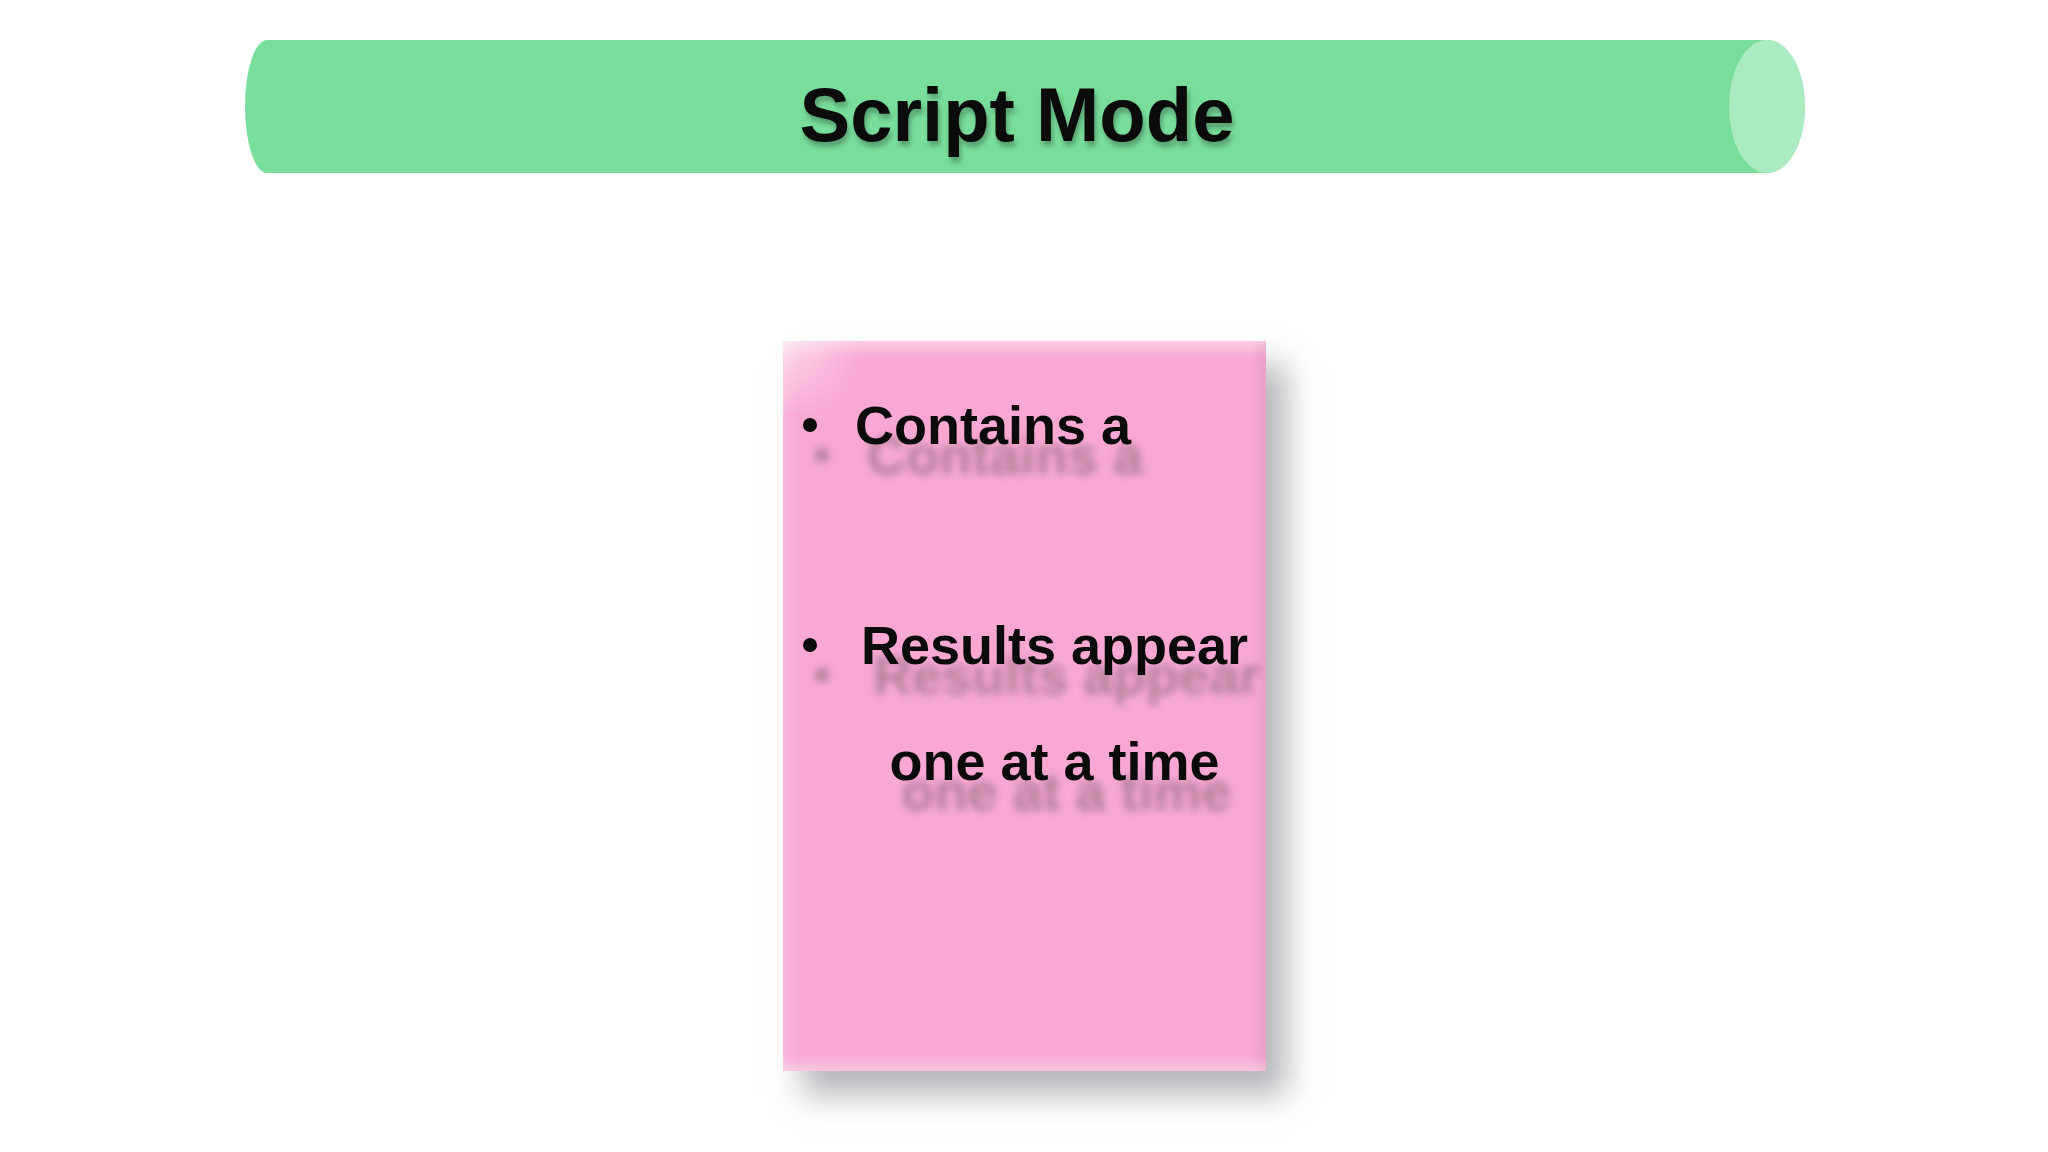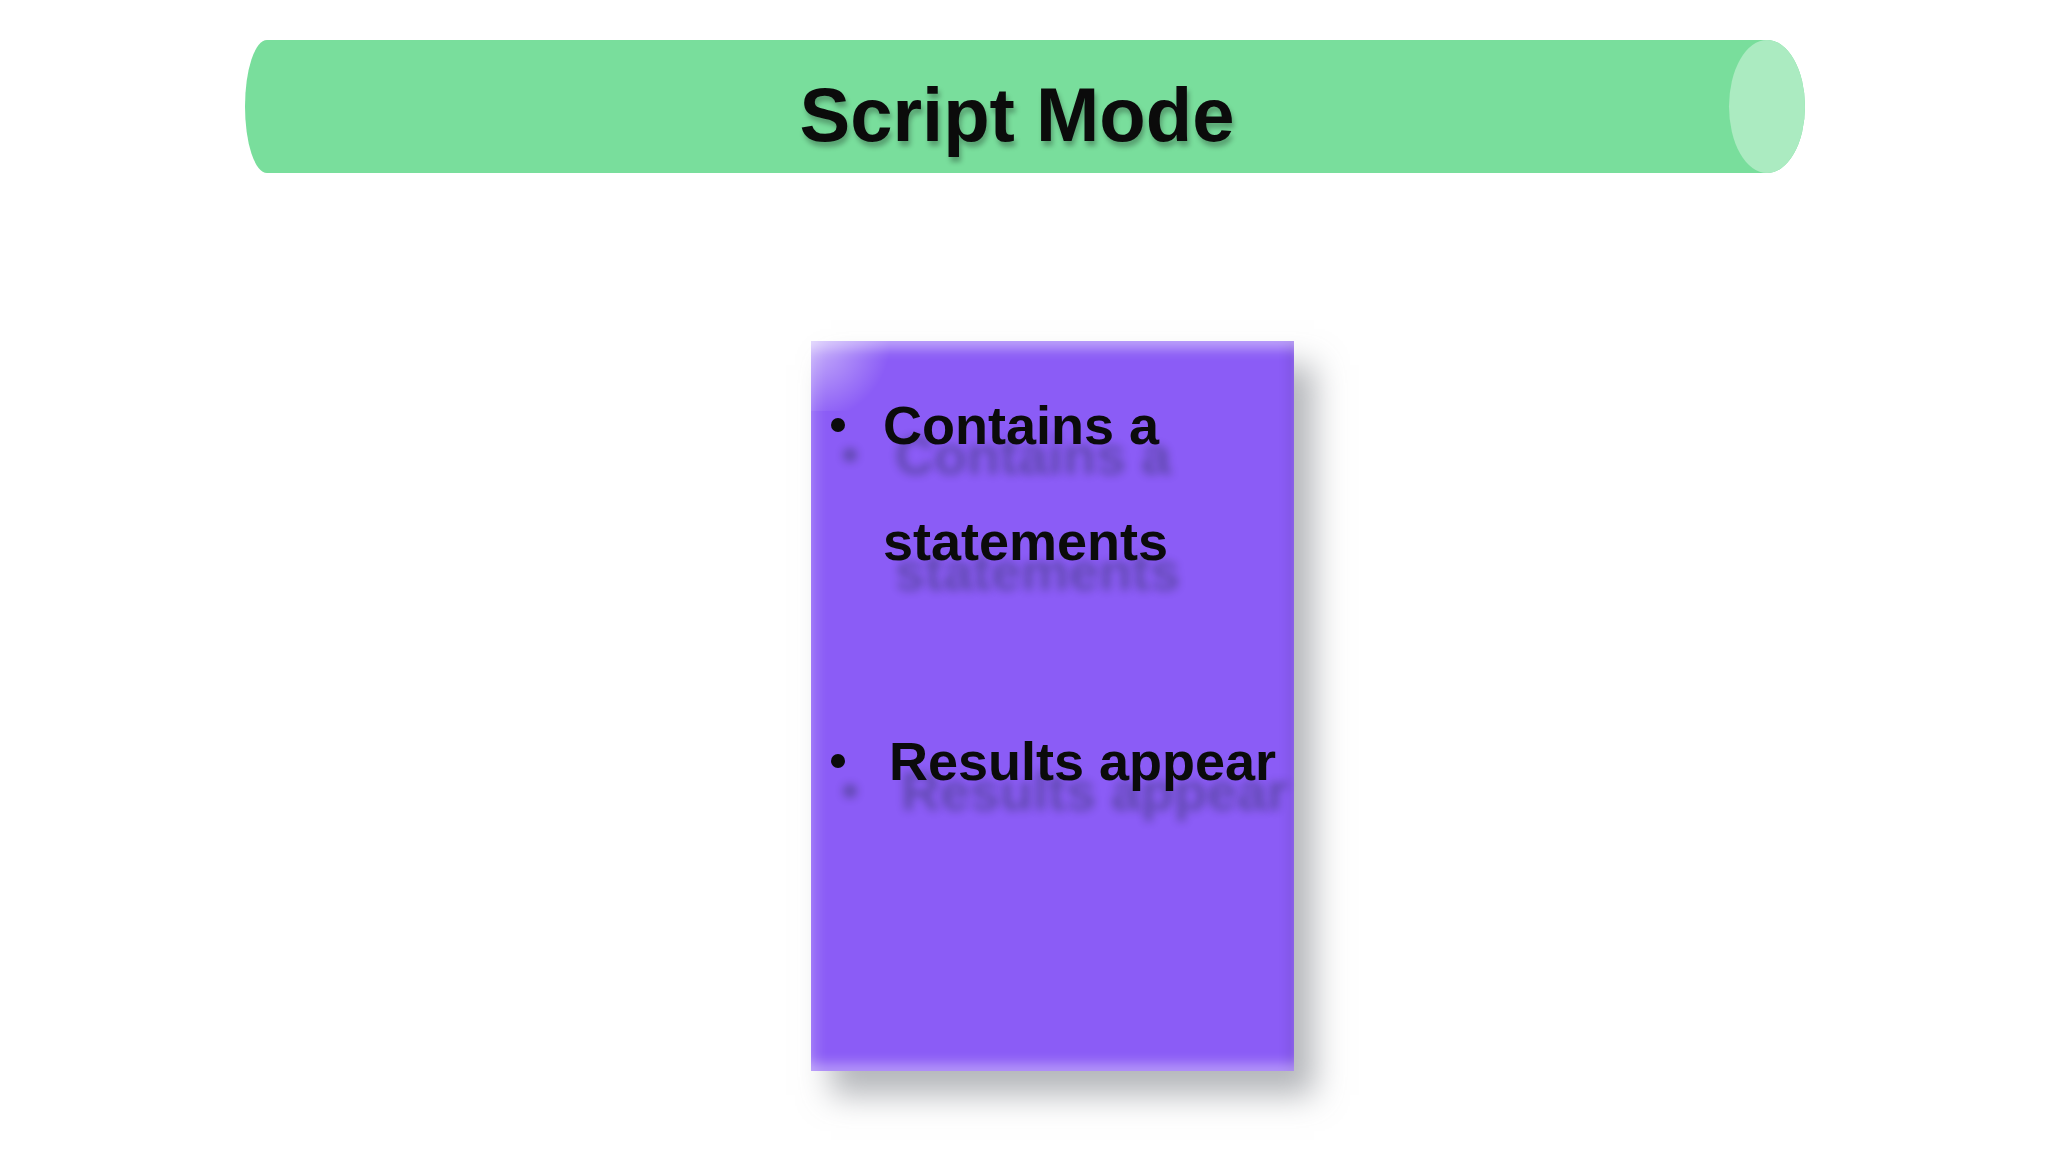--- a/index.html
+++ b/index.html
@@ -108,28 +108,28 @@
 <div id="canvas">
 
   <div class="banner">
     <svg viewBox="0 0 1560 133" preserveAspectRatio="none">
       <path d="M 22 0 H 1522 A 38 66.5 0 0 1 1522 133 H 22 A 22 66.5 0 0 1 22 0 Z" fill="#79DE9C"></path>
       <ellipse cx="1522" cy="66.5" rx="38" ry="66.5" fill="#ABEBC1"></ellipse>
     </svg>
     <h1 class="title" style="color: rgb(11, 11, 11);">Script Mode</h1>
   </div>
 
-  <div class="card" style="background-color: #8b5cf6; margin-left: 28px;">
+  <div class="card" style="background-color: #f9a8d4;">
     <div class="corner-sheen"></div>
     <ul class="bullets">
       <li>
         <span class="dot"></span>
         <span class="line">Contains a</span>
-        <span class="line">statements</span>
       </li>
       <li>
         <span class="dot"></span>
         <span class="line">Results appear</span>
+        <span class="line">one at a time</span>
       </li>
     </ul>
   </div>
 
 </div>
 
 </body></html>

